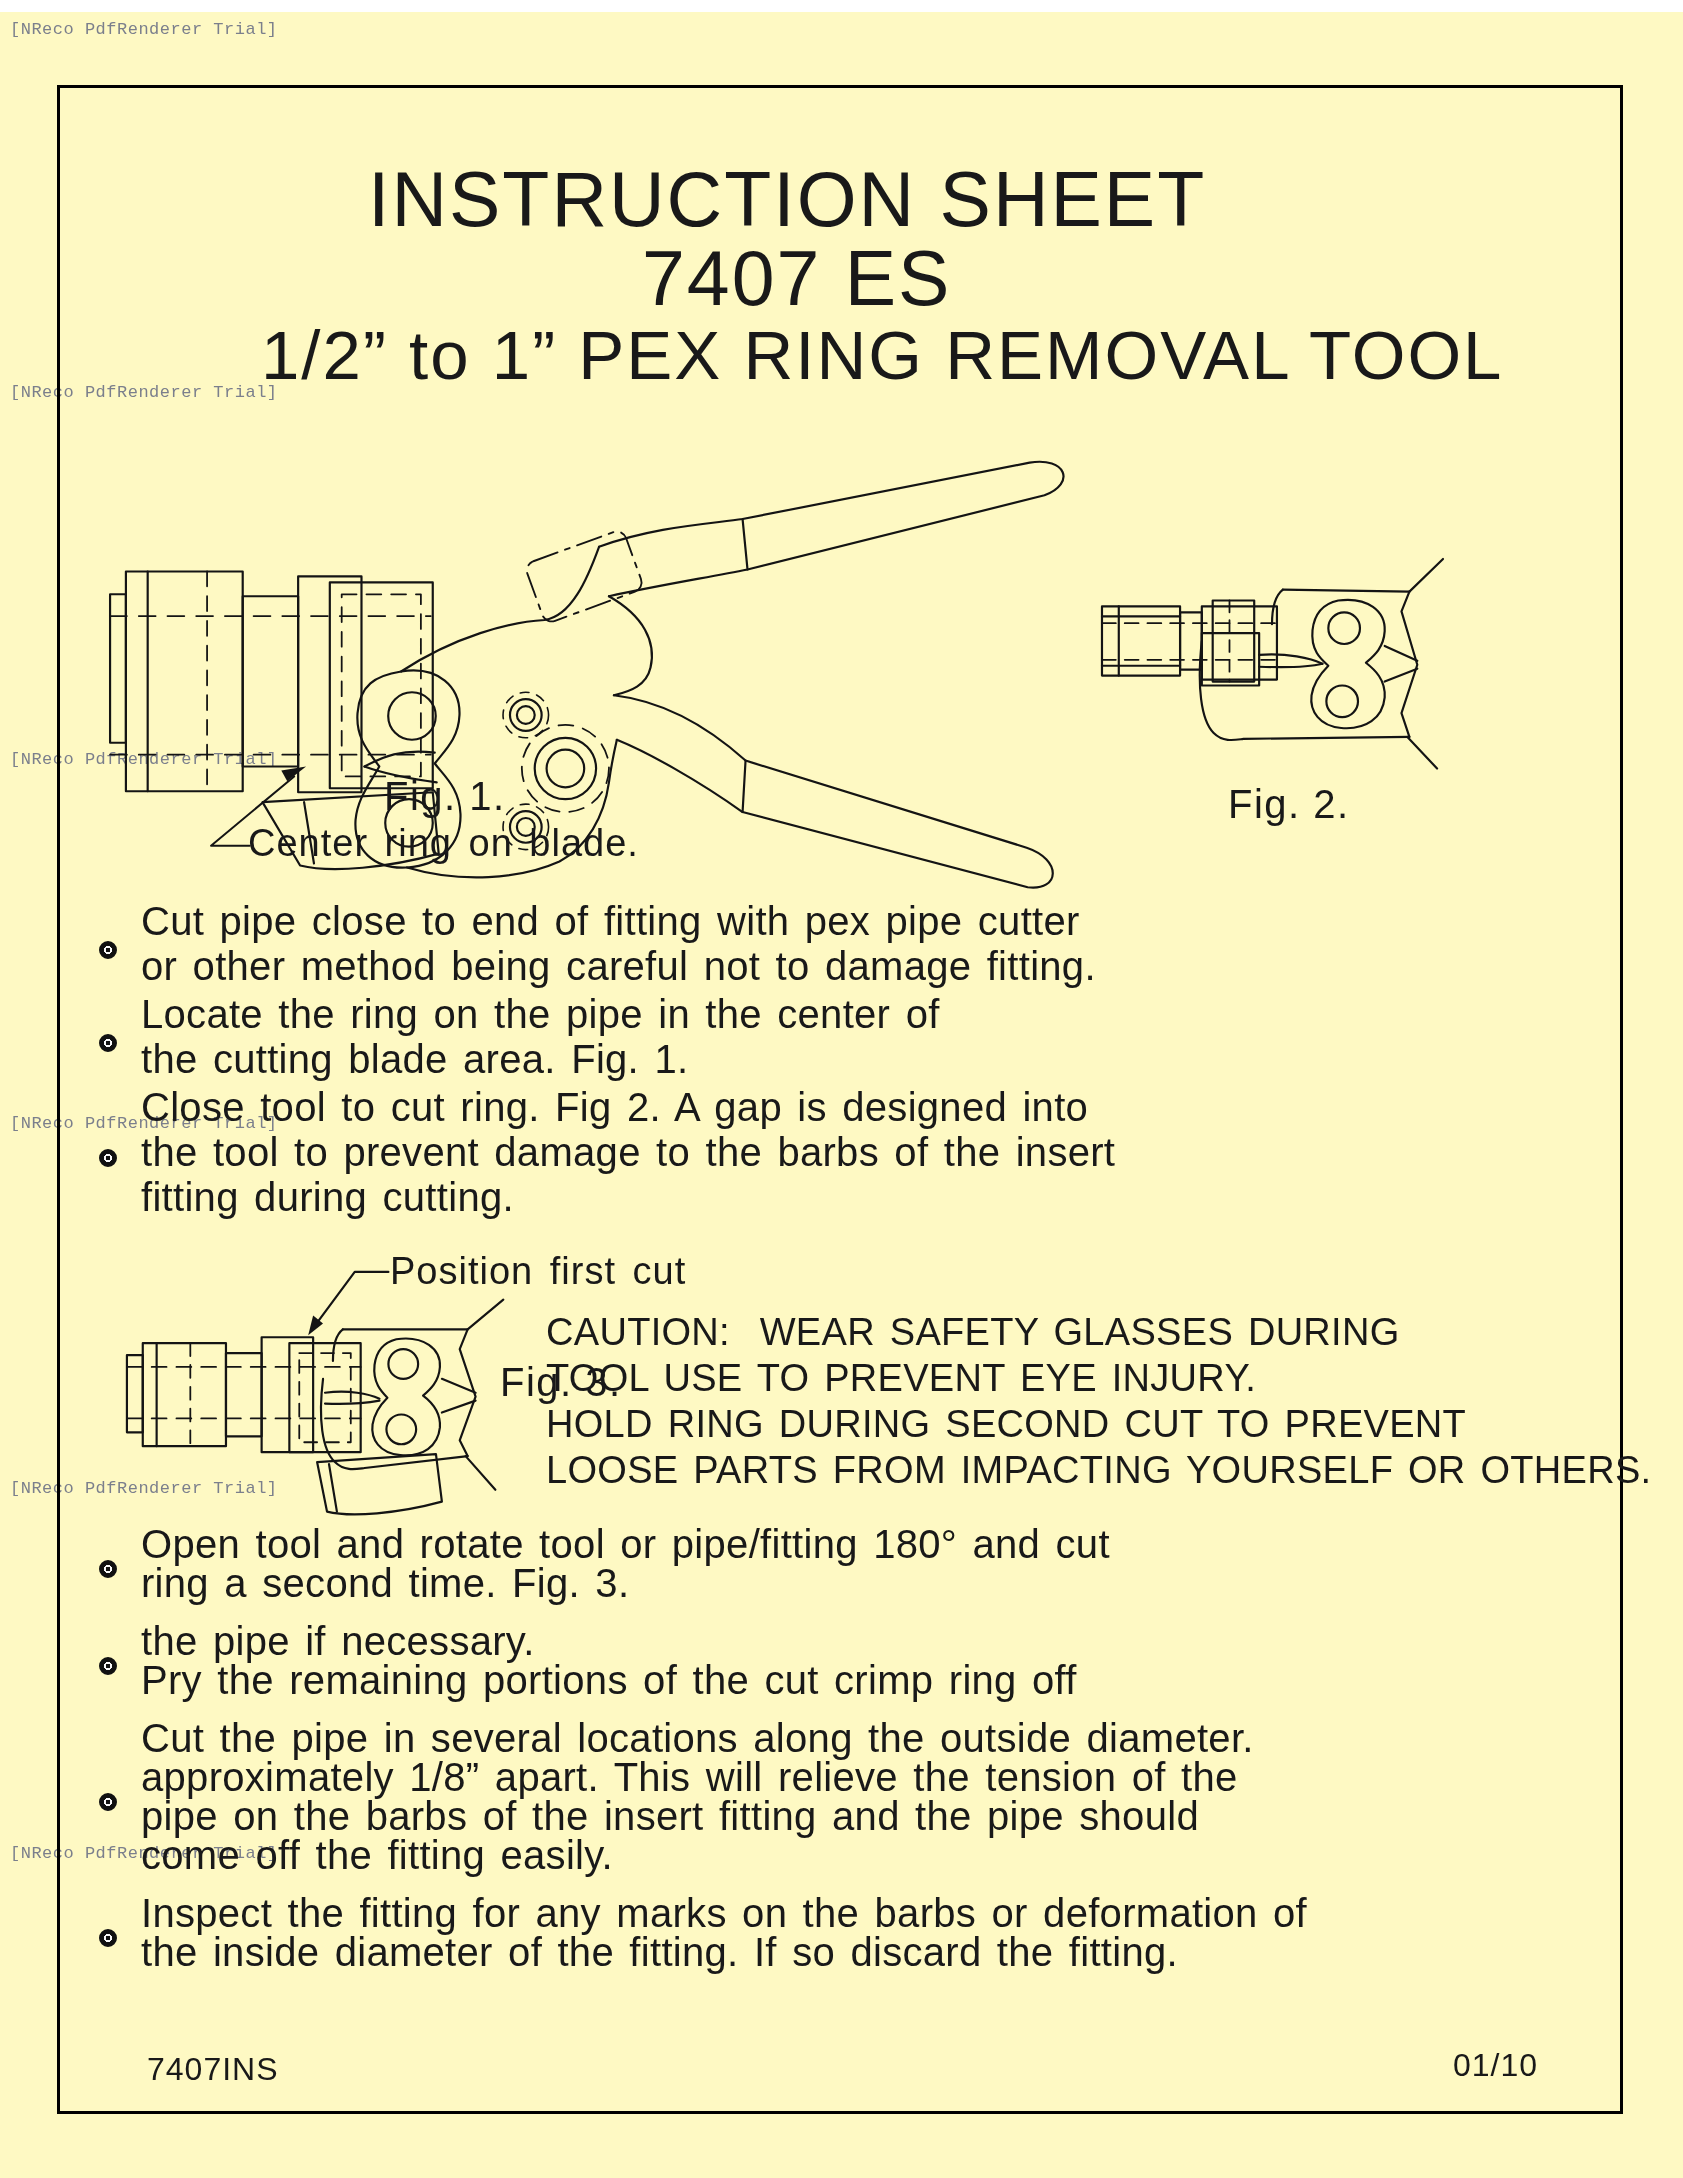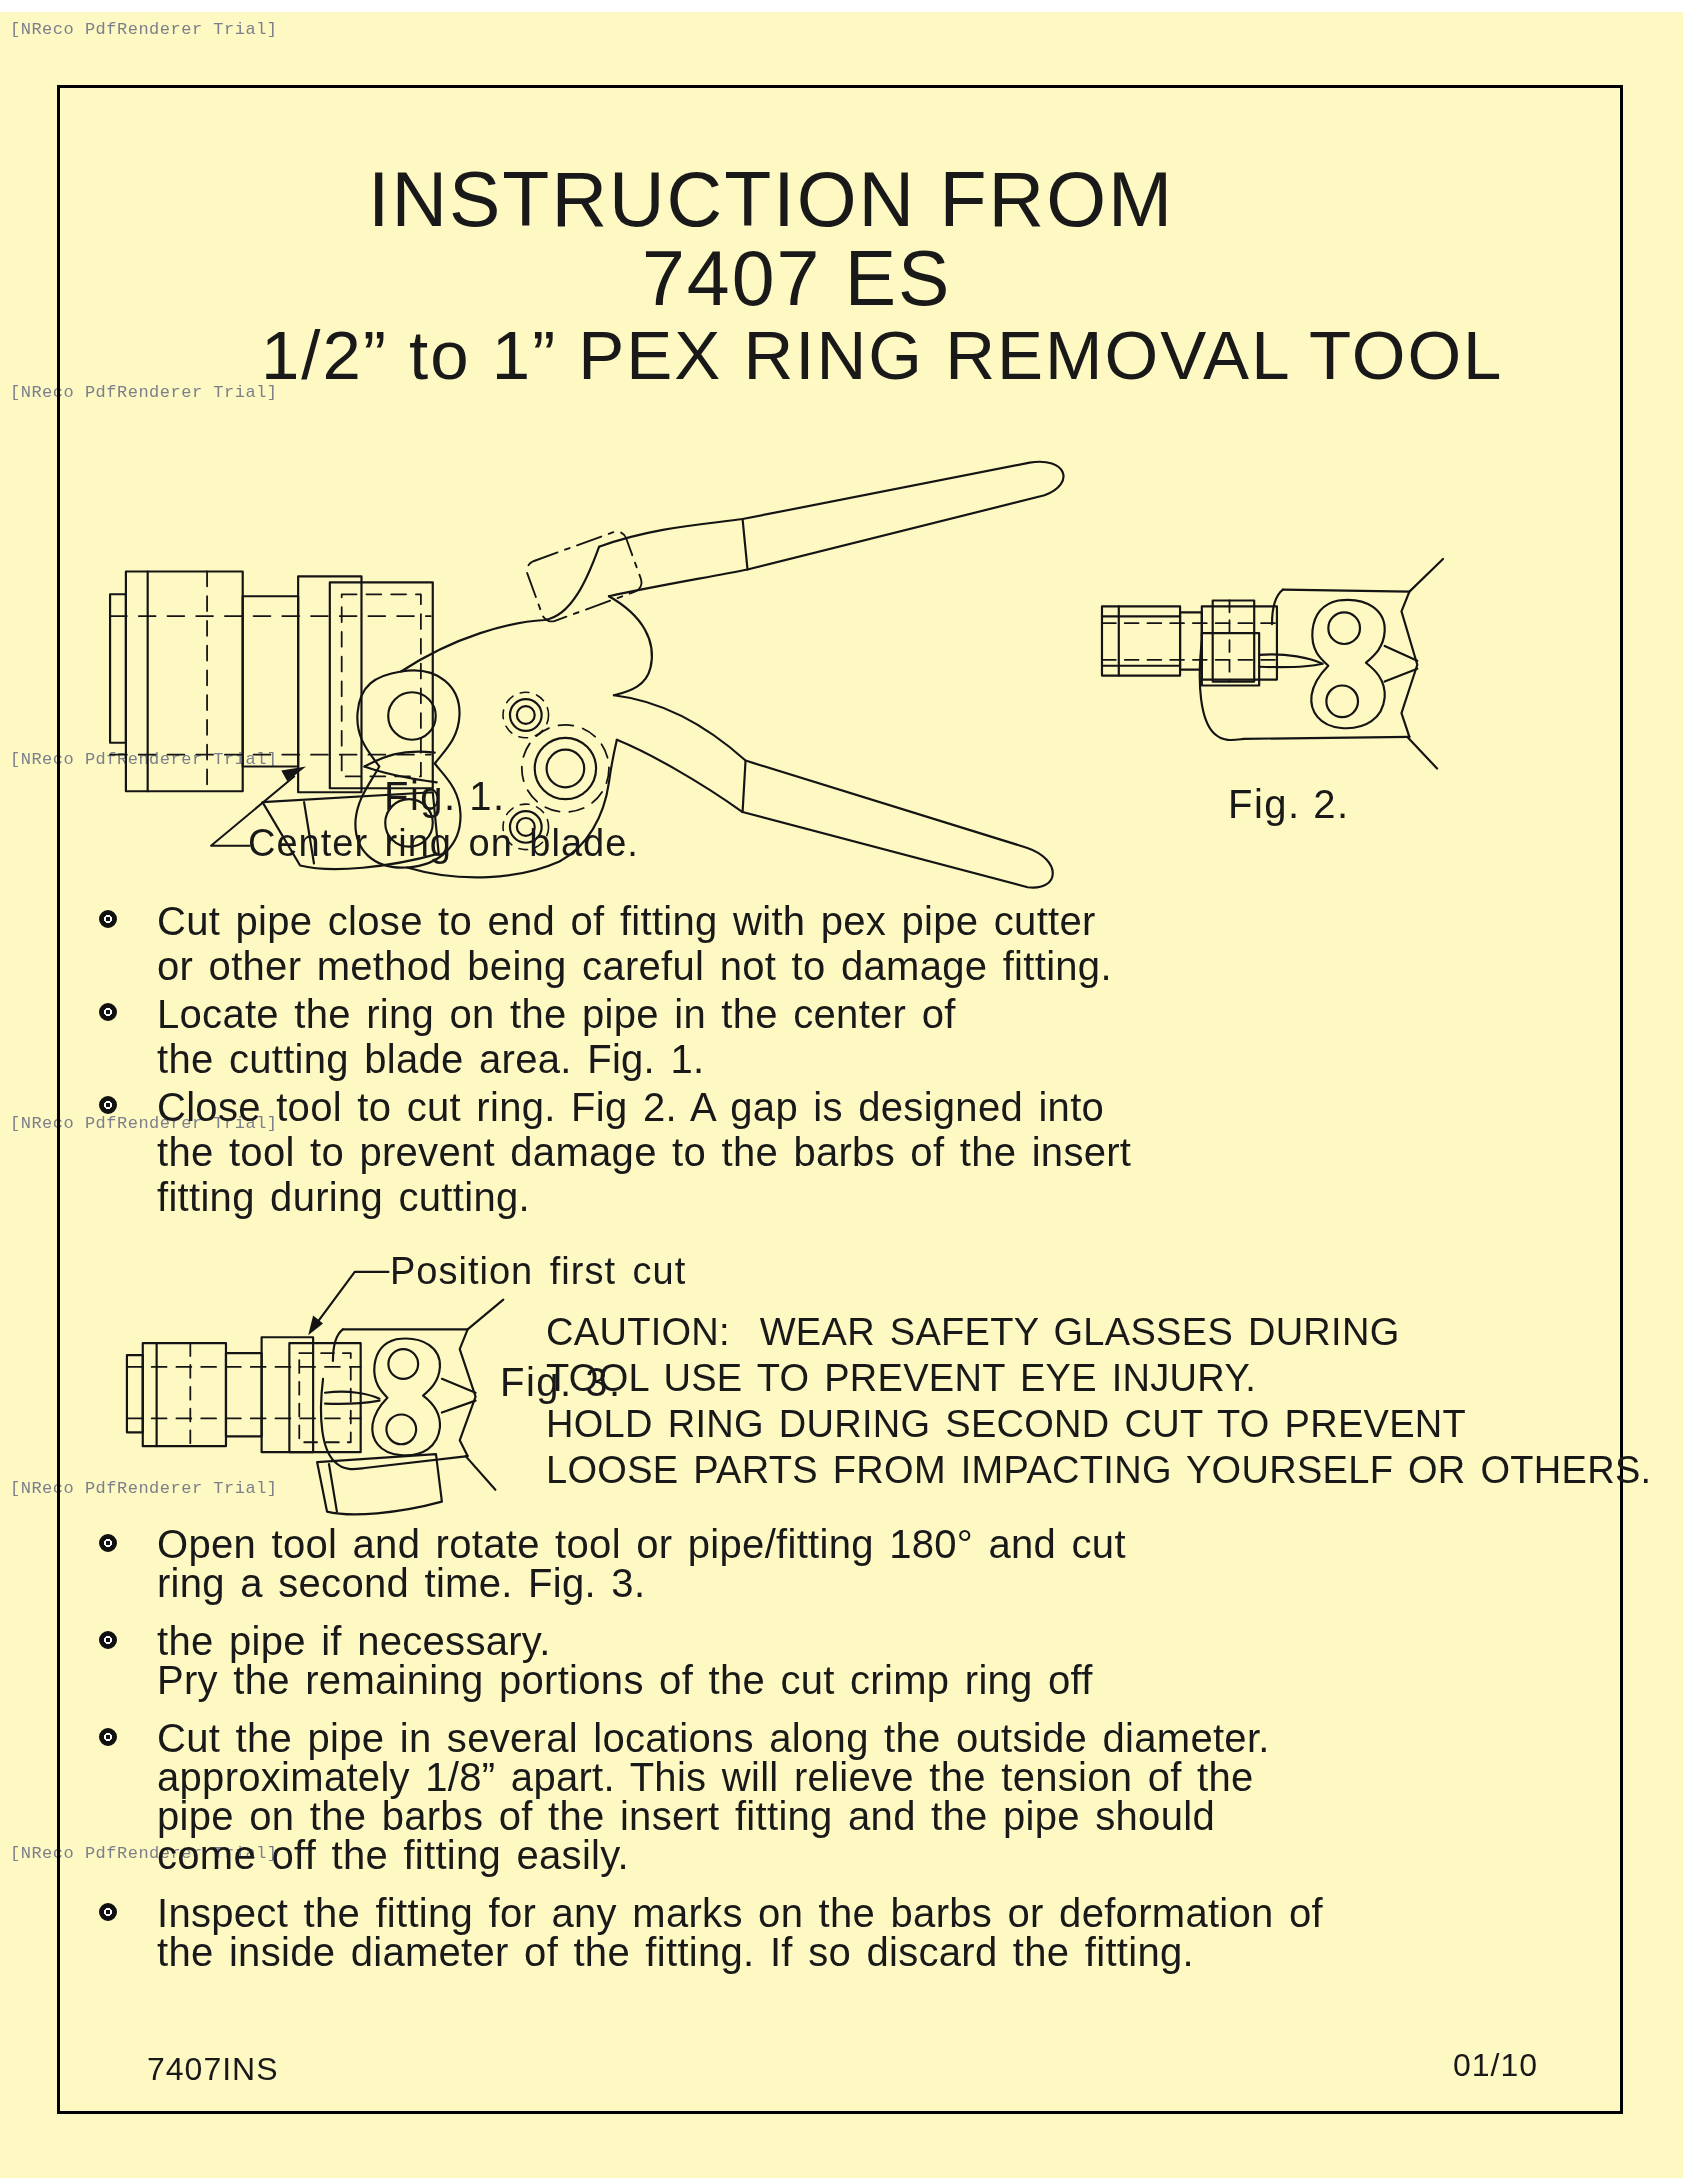--- a/index.html
+++ b/index.html
@@ -11,21 +11,21 @@
       border:3px solid #000;z-index:2;}
   .abs{position:absolute;z-index:3;white-space:nowrap;line-height:1;}
   .title-line{letter-spacing:2px;}
   #t1{left:368px;top:149px;font-size:77px;}
   #t2{left:642px;top:228px;font-size:77px;}
   #t3{left:261px;top:309px;font-size:69px;}
   .fig-caption{font-size:40px;letter-spacing:1.5px;}
   .fig-callout{font-size:38px;letter-spacing:1px;word-spacing:5px;}
   .drawing{position:absolute;z-index:3;}
   .bullets{position:absolute;z-index:3;}
-  .bullet-item{display:flex;align-items:flex-start;gap:16px;}
+  .bullet-item{display:flex;align-items:center;}
   .bullet-dot{flex:0 0 auto;width:12px;height:12px;border-radius:50%;border:3px solid #111;
       background:radial-gradient(circle at 50% 50%, #111 0 2.5px, #f8f8f8 2.5px 4px, #111 4px 100%);
       margin-right:24px;}
   .s1{left:99px;top:887px;width:1129px;font-size:40px;line-height:45px;}
   .s1 .bullet-item{margin-bottom:3px;}
   .s1 .bullet-dot{margin-top:11px;}
   .s2{left:99px;top:1513px;width:1406px;font-size:40px;line-height:39px;}
   .s2 .bullet-item{margin-bottom:19px;}
   .s2 .bullet-dot{margin-top:9px;}
   .line{letter-spacing:0.3px;word-spacing:4px;}
@@ -42,21 +42,21 @@
 
   <div class="wm" style="top:8px">[NReco PdfRenderer Trial]</div>
   <div class="wm" style="top:371px">[NReco PdfRenderer Trial]</div>
   <div class="wm" style="top:738px">[NReco PdfRenderer Trial]</div>
   <div class="wm" style="top:1102px">[NReco PdfRenderer Trial]</div>
   <div class="wm" style="top:1467px">[NReco PdfRenderer Trial]</div>
   <div class="wm" style="top:1832px">[NReco PdfRenderer Trial]</div>
 
   <div class="border-box"></div>
 
-  <div class="abs title-line" id="t1">INSTRUCTION FROM</div>
+  <div class="abs title-line" id="t1">INSTRUCTION SHEET</div>
   <div class="abs title-line" id="t2">7407 ES</div>
   <div class="abs title-line" id="t3">1/2” to 1” PEX RING REMOVAL TOOL</div>
 
   <div class="drawing" style="left:104px;top:414px;width:1000px;height:487px">
     <svg width="1000" height="487" viewBox="0 0 1010 492">
       <g stroke="#141414" fill="none" stroke-width="2.2" stroke-linejoin="round" stroke-linecap="round">
 
         <g>
           <path d="M 300,248 C 355,212 410,198 445,196 C 472,192 488,155 500,122"></path>
           <path d="M 510,172 C 545,192 558,218 552,244 C 548,262 532,268 515,272"></path>

